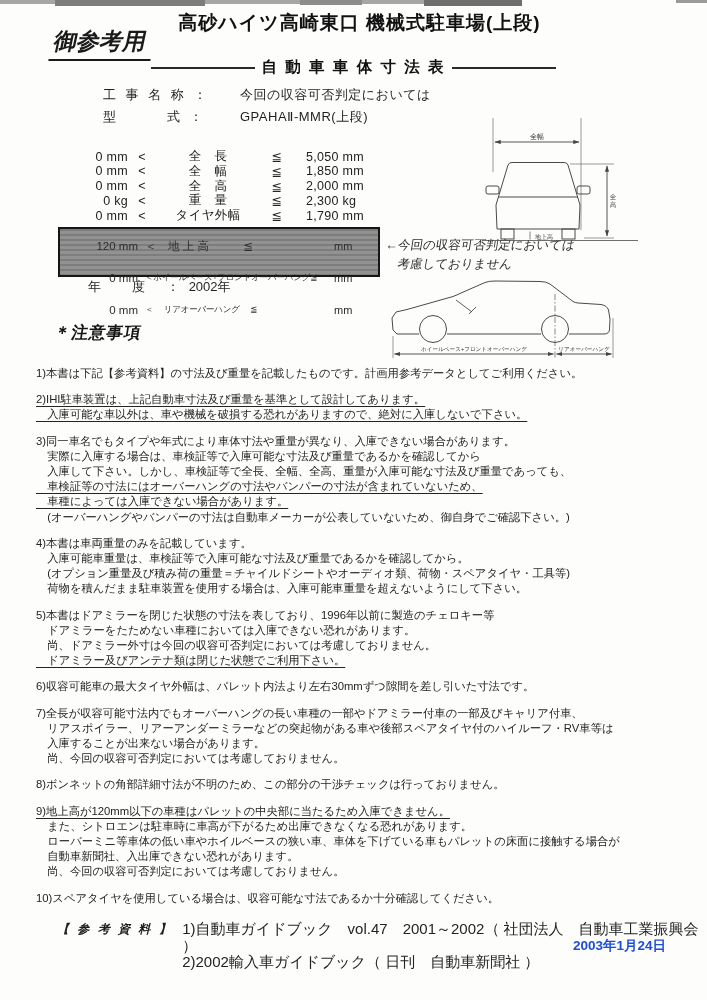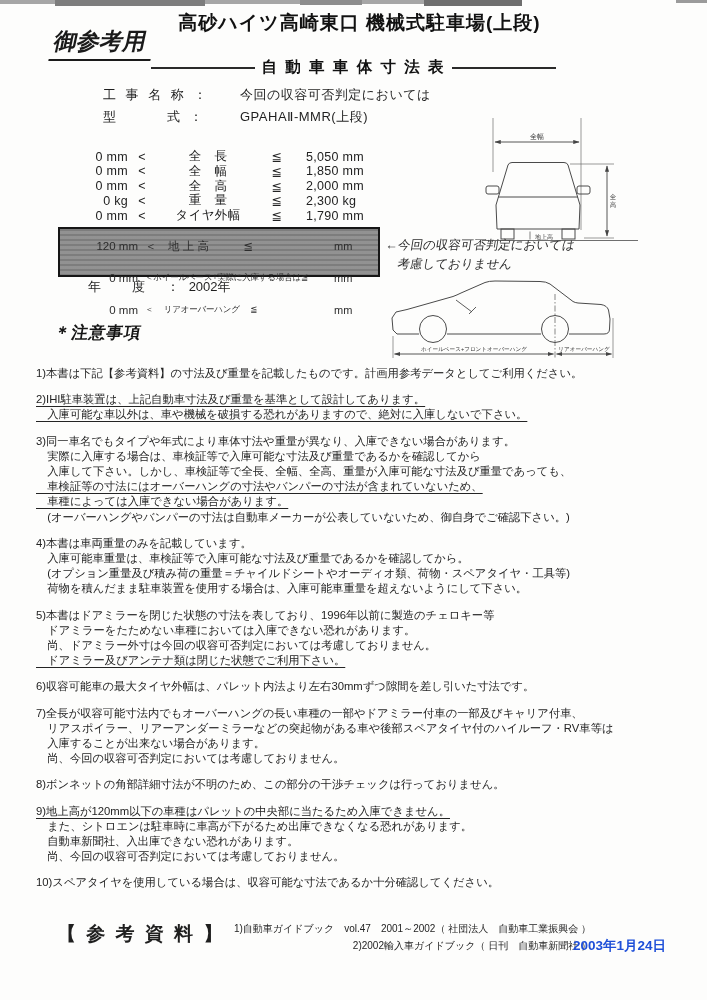--- a/index.html
+++ b/index.html
@@ -45,22 +45,22 @@
   .annotation .l2{margin-left:15px;}
   
   .notes-heading{position:absolute;left:54px;top:322px;font-size:16.5px;font-weight:700;
                  transform:skewX(-9deg);letter-spacing:1px;color:#151515;}
   .notes{position:absolute;left:36px;top:366px;width:664px;font-size:11.3px;line-height:15.2px;color:#242424;}
   .note{margin-bottom:11px;}
   .note .ln{white-space:pre;}
   .note .u{text-decoration:underline;text-underline-offset:2.5px;}
   
   .refs{position:absolute;left:57px;top:921px;display:flex;gap:9px;}
-  .refs .refs-label{font-size:19px;font-weight:700;letter-spacing:2.5px;white-space:nowrap;}
-  .refs .refs-items{font-size:10px;line-height:16.5px;color:#242424;text-align:right;}
+  .refs .refs-label{font-size:12px;font-weight:700;letter-spacing:2.5px;white-space:nowrap;font-style:italic;}
+  .refs .refs-items{font-size:15px;line-height:16.5px;color:#242424;}
   .doc-date{position:absolute;left:573px;top:937px;font-size:13.5px;font-weight:600;color:#1d4ed8;}
   
   .svg-abs{position:absolute;}
   svg text{font-family:"Liberation Sans","DejaVu Sans",sans-serif;fill:#333;}
 </style>
 </head>
 <body>
 
 <div class="page">
 
@@ -126,21 +126,21 @@
     </div>
 
   <div class="redacted" id="redTable">
       <div class="red-row">
         <span class="c-min">120 mm</span>
         <span class="c-mid">＜　地 上 高　　　≦</span>
         <span class="c-max">mm</span>
       </div>
       <div class="red-row">
         <span class="c-min">0 mm</span>
-        <span class="c-mid small">＜ホイールベース+実際に入庫する場合は≦</span>
+        <span class="c-mid small">＜ホイールベース+フロントオーバーハング≦</span>
         <span class="c-max">mm</span>
       </div>
       <div class="red-row">
         <span class="c-min">0 mm</span>
         <span class="c-mid small">＜　 リアオーバーハング 　≦</span>
         <span class="c-max">mm</span>
       </div>
     </div>
 
   <div class="annotation">
@@ -248,20 +248,21 @@
         <div class="ln"><span>　リアスポイラー、リアーアンダーミラーなどの突起物がある車や後部スペアタイヤ付のハイルーフ・RV車等は</span></div>
         <div class="ln"><span>　入庫することが出来ない場合があります。</span></div>
         <div class="ln"><span>　尚、今回の収容可否判定においては考慮しておりません。</span></div>
       </div>
       <div class="note">
         <div class="ln"><span>8)ボンネットの角部詳細寸法が不明のため、この部分の干渉チェックは行っておりません。</span></div>
       </div>
       <div class="note">
         <div class="ln"><span class="u">9)地上高が120mm以下の車種はパレットの中央部に当たるため入庫できません。</span></div>
         <div class="ln"><span>　また、シトロエンは駐車時に車高が下がるため出庫できなくなる恐れがあります。</span></div>
+        <div class="ln"><span>　ローバーミニ等車体の低い車やホイルベースの狭い車、車体を下げている車もパレットの床面に接触する場合が</span></div>
         <div class="ln"><span>　自動車新聞社、入出庫できない恐れがあります。</span></div>
         <div class="ln"><span>　尚、今回の収容可否判定においては考慮しておりません。</span></div>
       </div>
       <div class="note">
         <div class="ln"><span>10)スペアタイヤを使用している場合は、収容可能な寸法であるか十分確認してください。</span></div>
       </div>
     </div>
 
   <div class="refs">
     <span class="refs-label">【 参 考 資 料 】</span>

